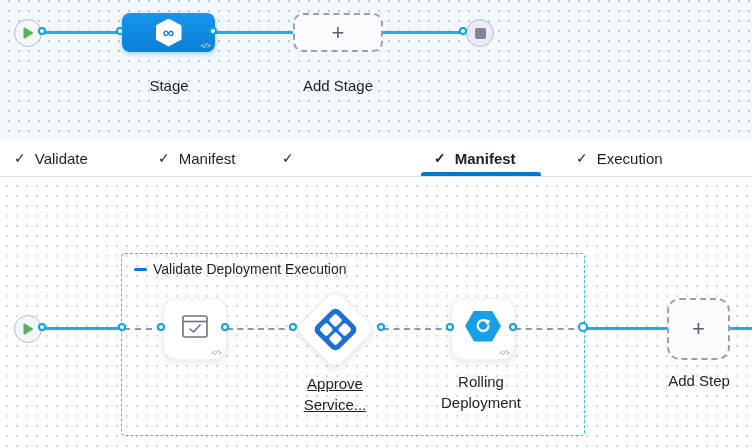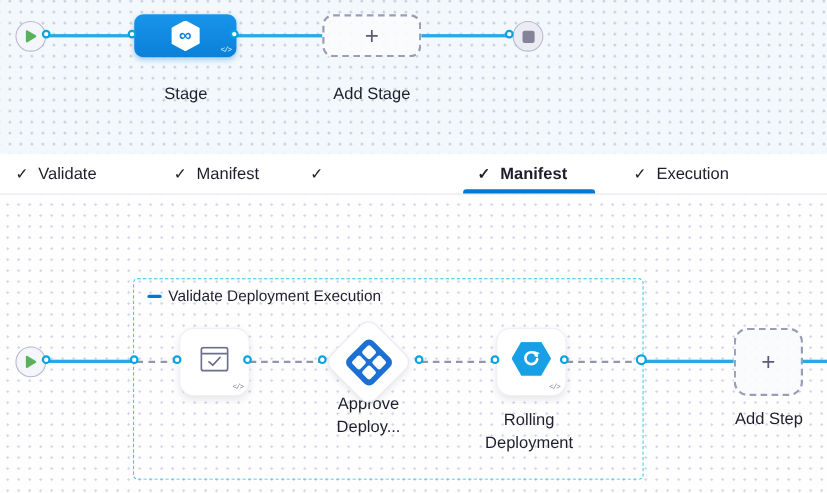--- a/index.html
+++ b/index.html
@@ -197,22 +197,22 @@
         <polygon points="12.6,2.2 18.4,4.4 13.6,8.4" fill="#ffffff"></polygon>
       </svg>
     </div>
     <span class="code-badge gray">&lt;/&gt;</span>
   </div>
 
   <div class="dashed-box" style="left:667px; top:121px; width:63px; height:62px; border-radius:13px;">
     <span class="plus-glyph">+</span>
   </div>
 
-  <div class="node-label" style="left:285px; top:180px; width:100px;">
+  <div class="node-label" style="left:285px; top:196px; width:100px;text-decoration:underline;">
     <span style="display:block;">Approve</span>
-    <span style="display:block;">Deploy...</span>
+    <span style="display:block;">Service...</span>
   </div>
   <div class="node-label" style="left:658px; top:193px; width:82px;">Add Step</div>
   <div class="node-label" style="left:430px; top:194px; width:102px;">
     <span style="display:block;">Rolling</span>
     <span style="display:block;">Deployment</span>
   </div>
 </div>
 
 </body></html>

